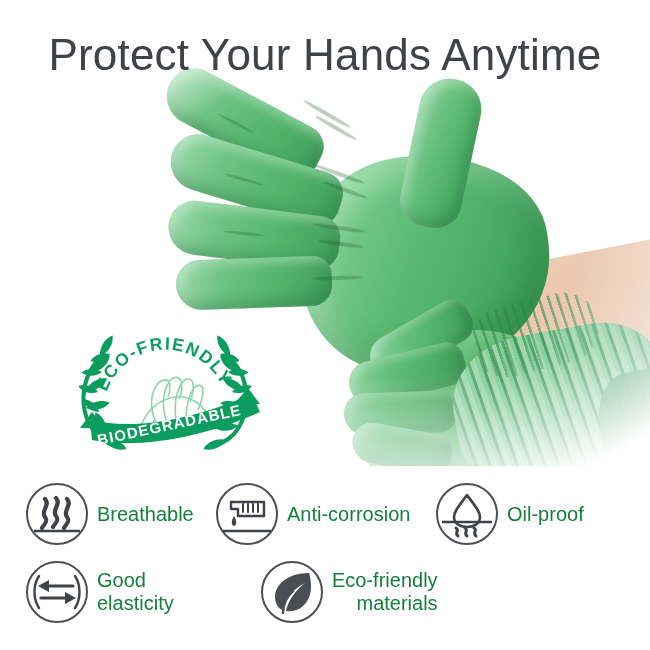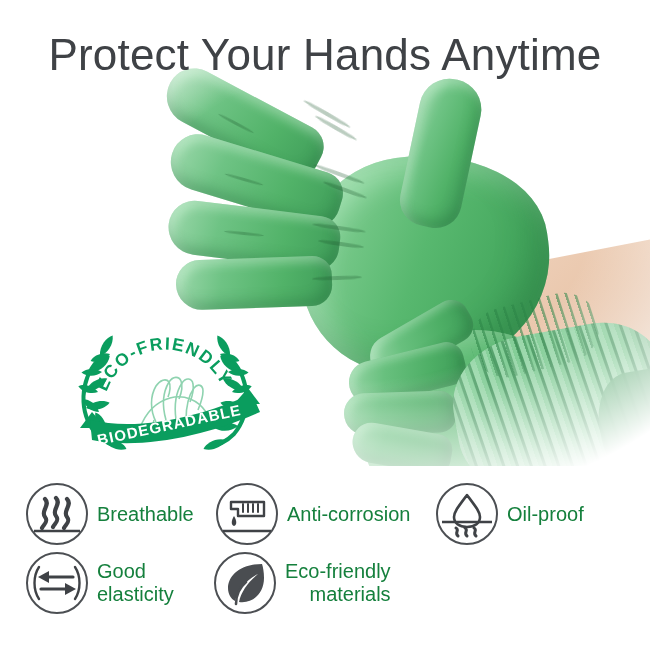--- a/index.html
+++ b/index.html
@@ -211,21 +211,21 @@
     background:#ffffff;
   }
   .frow {
     position:absolute;
     left:0;
     width:650px;
     height:84px;
     display:flex;
   }
   .frow-1 { top:6px; }
-  .frow-2 { top:75px; }
+  .frow-2 { top:84px;gap:47px; }
 
   .fcell {
     display:flex;
     align-items:center;
     gap:9px;
   }
   .fc-1 { width:212px; padding-left:26px; }
   .fc-2 { width:222px; padding-left:4px; }
   .fc-3 { width:216px; padding-left:2px;text-align:right; }
 

